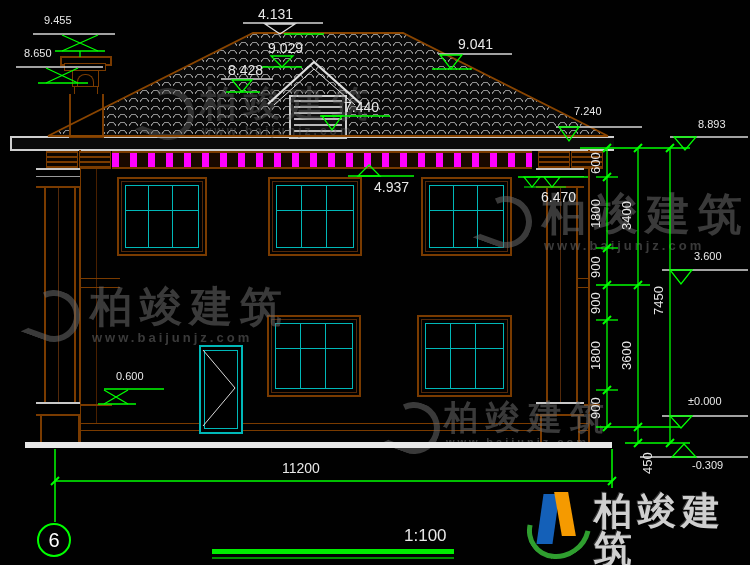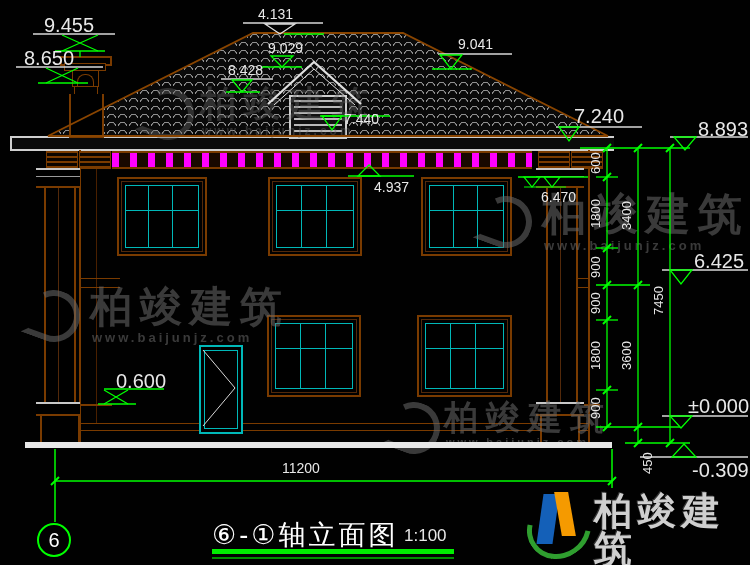--- a/index.html
+++ b/index.html
@@ -1,18 +1,18 @@
 <!DOCTYPE html>
 <html><head>
 <meta charset="utf-8">
 <style>
   html,body{margin:0;padding:0;background:#000;}
   #stage{position:relative;width:750px;height:565px;background:#010101;overflow:hidden;
          font-family:"Liberation Sans","DejaVu Sans",sans-serif;}
-  .t{position:absolute;color:#e8e8e8;font-size:20px;line-height:1;white-space:nowrap;z-index:6;}
+  .t{position:absolute;color:#e8e8e8;font-size:11px;line-height:1;white-space:nowrap;z-index:6;}
   .ts{font-size:14px;}
   .rot{position:absolute;color:#e8e8e8;font-size:13px;line-height:1;writing-mode:vertical-rl;
        transform:rotate(180deg);text-align:center;z-index:6;}
   .ln{position:absolute;background:#7a3b00;z-index:2;}
   
   #tiles{position:absolute;left:40px;top:30px;width:578px;height:108px;z-index:1;
     clip-path:polygon(213px 3px,363px 3px,568px 106px,8px 106px);
     background-color:#070707;
     background-image:
       radial-gradient(ellipse 55% 70% at 50% 100%, #0a0a0a 55%, #8f8f8f 57%, #8f8f8f 76%, #0a0a0a 78%),
@@ -284,45 +284,44 @@
       <line x1="612" y1="449" x2="612" y2="488"></line>
       <path d="M51,485 L59,477 M608,485 L616,477" stroke-width="2"></path>
     </g>
   </svg>
 
   <div class="t" style="left:44px;top:15px">9.455</div>
   <div class="t" style="left:24px;top:48px">8.650</div>
   <div class="t ts" style="left:258px;top:7px">4.131</div>
   <div class="t ts" style="left:268px;top:41px">9.029</div>
   <div class="t ts" style="left:228px;top:63px">8.428</div>
-  <div class="t ts" style="left:344px;top:112px">7.440</div>
+  <div class="t ts" style="left:344px;top:100px">7.440</div>
   <div class="t ts" style="left:458px;top:37px">9.041</div>
   <div class="t" style="left:574px;top:106px">7.240</div>
   <div class="t" style="left:698px;top:119px">8.893</div>
   <div class="t ts" style="left:374px;top:180px">4.937</div>
   <div class="t ts" style="left:541px;top:190px">6.470</div>
-  <div class="t" style="left:694px;top:251px">6.425</div>
+  <div class="t" style="left:694px;top:251px">3.600</div>
   <div class="t" style="left:688px;top:396px">±0.000</div>
   <div class="t" style="left:692px;top:460px">-0.309</div>
   <div class="t" style="left:116px;top:371px">0.600</div>
 
   <div class="rot" style="left:589px;top:146px;height:34px">600</div>
   <div class="rot" style="left:589px;top:181px;height:66px">1800</div>
   <div class="rot" style="left:589px;top:250px;height:34px">900</div>
   <div class="rot" style="left:589px;top:287px;height:32px">900</div>
   <div class="rot" style="left:589px;top:324px;height:64px">1800</div>
   <div class="rot" style="left:589px;top:391px;height:34px">900</div>
   <div class="rot" style="left:620px;top:160px;height:112px">3400</div>
   <div class="rot" style="left:620px;top:300px;height:112px">3600</div>
   <div class="rot" style="left:641px;top:446px;height:34px">450</div>
   <div class="rot" style="left:652px;top:262px;height:78px">7450</div>
 
   <div class="t ts" style="left:282px;top:461px">11200</div>
 
   <div id="axis6">
       <span>6</span>
     </div>
-  <div id="titleText">⑥-①轴立面图</div>
   <div id="scaleText">1:100</div>
   <div id="titleBar1"></div>
   <div id="titleBar2"></div>
 
 </div>
 
 </body></html>

